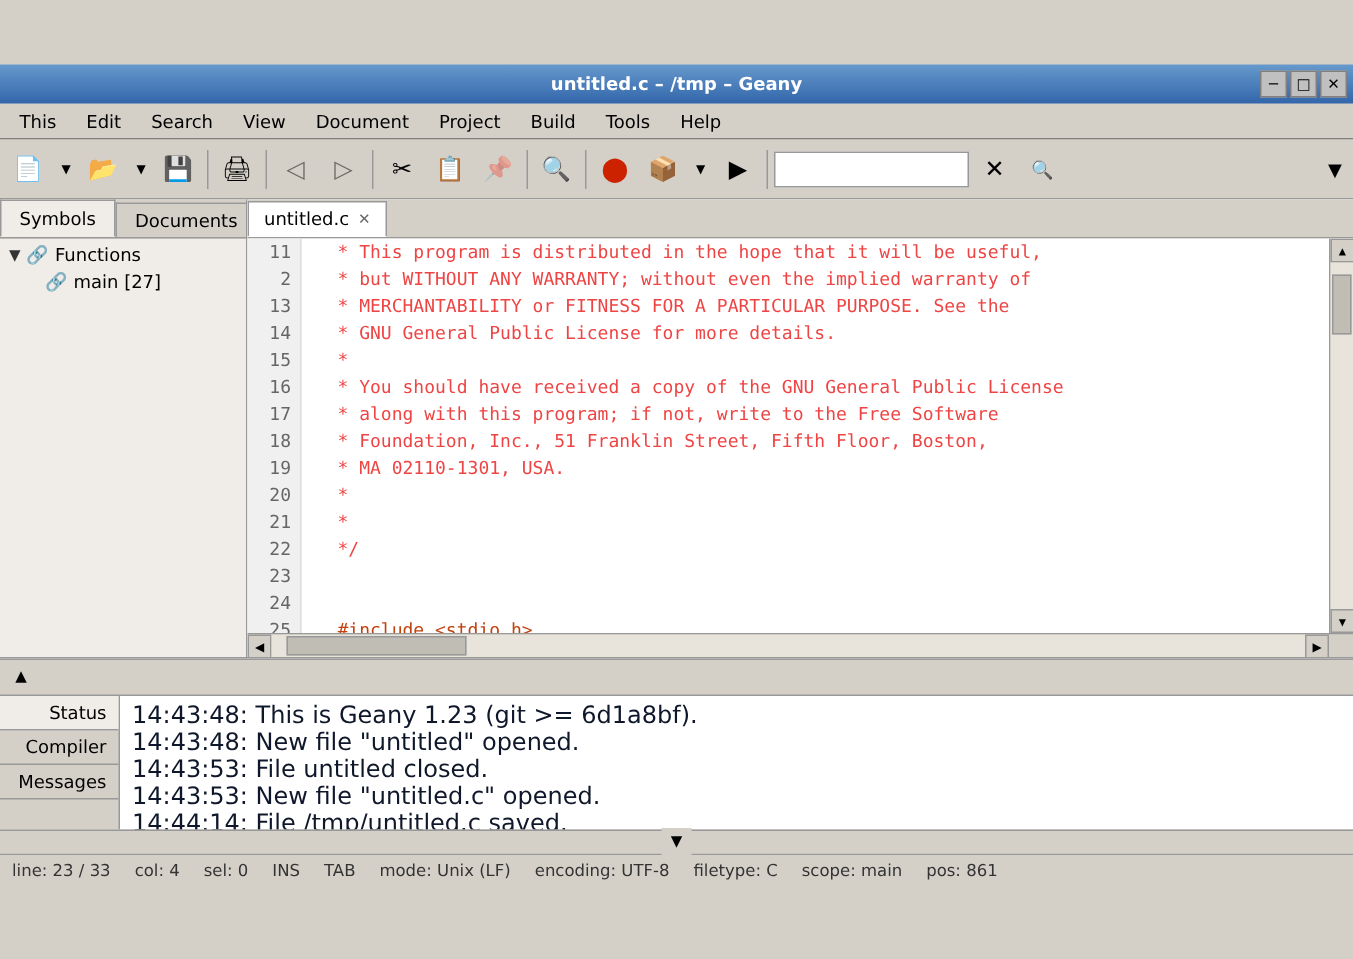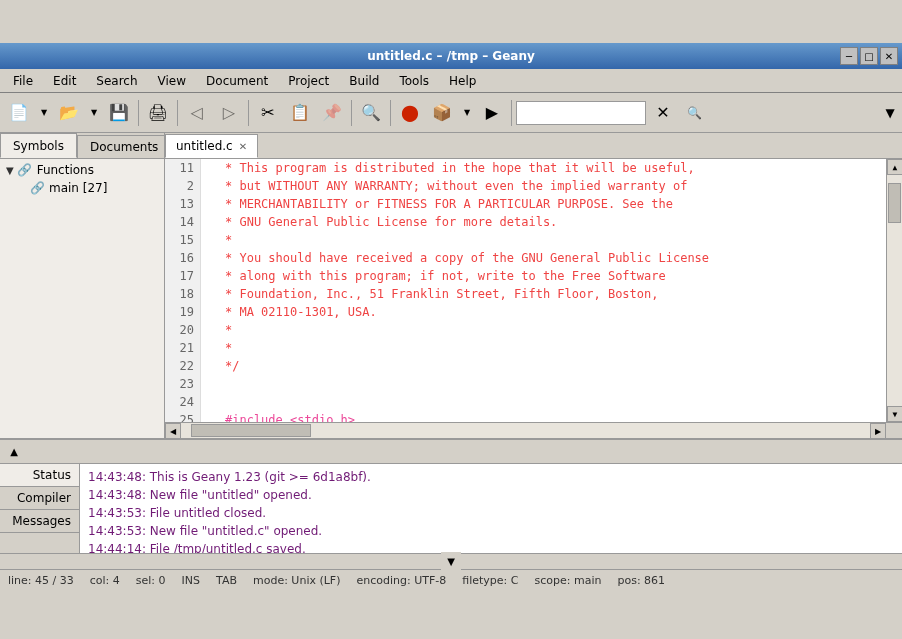--- a/index.html
+++ b/index.html
@@ -350,44 +350,44 @@
       border-bottom: 1px solid #999;
       text-align: right;
     }
     .bottom-tab.active {
       background: #f0ede8;
     }
     #log-area {
       flex: 1;
       padding: 4px 8px;
       overflow: auto;
-      font-size: 12px;
+      font-size: 16px;
       line-height: 18px;
-      color: #701a75;
+      color: #0f172a;
       background: white;
     }
 
     
     #statusbar {
       height: 22px;
       background: #d4d0c8;
       border-top: 1px solid #999;
       display: flex;
       align-items: center;
       padding: 0 8px;
       font-size: 11px;
       gap: 16px;
     }
     .status-item {
       color: #333;
     }
 
     
     .code-comment { color: #ef4444; }
-    .code-include { color: #ec4899; }
+    .code-include { color: #c2410c; }
     .code-normal { color: #000000; }
 
     #code-display {
       flex: 1;
       overflow: hidden;
     }
     .code-line {
       height: 18px;
       line-height: 18px;
       display: flex;
@@ -399,21 +399,21 @@
 <div id="titlebar">
   <span>untitled.c – /tmp – Geany</span>
   <div id="titlebar-buttons">
     <div class="titlebar-btn">─</div>
     <div class="titlebar-btn">□</div>
     <div class="titlebar-btn">✕</div>
   </div>
 </div>
 
 <div id="menubar">
-  <div class="menu-item">File</div>
+  <div class="menu-item">This</div>
   <div class="menu-item">Edit</div>
   <div class="menu-item">Search</div>
   <div class="menu-item">View</div>
   <div class="menu-item">Document</div>
   <div class="menu-item">Project</div>
   <div class="menu-item">Build</div>
   <div class="menu-item">Tools</div>
   <div class="menu-item">Help</div>
 </div>
 
@@ -586,21 +586,21 @@
       <div>14:43:53: New file "untitled.c" opened.</div>
       <div>14:44:14: File /tmp/untitled.c saved.</div>
     </div>
   </div>
   <div style="height:16px; background:#d4d0c8; border-top:1px solid #999; display:flex; align-items:center; justify-content:center;">
     <div class="panel-arrow-btn">▼</div>
   </div>
 </div>
 
 <div id="statusbar">
-  <span class="status-item">line: 45 / 33</span>
+  <span class="status-item">line: 23 / 33</span>
   <span class="status-item">col: 4</span>
   <span class="status-item">sel: 0</span>
   <span class="status-item">INS</span>
   <span class="status-item">TAB</span>
   <span class="status-item">mode: Unix (LF)</span>
   <span class="status-item">encoding: UTF-8</span>
   <span class="status-item">filetype: C</span>
   <span class="status-item">scope: main</span>
   <span class="status-item">pos: 861</span>
 </div>

